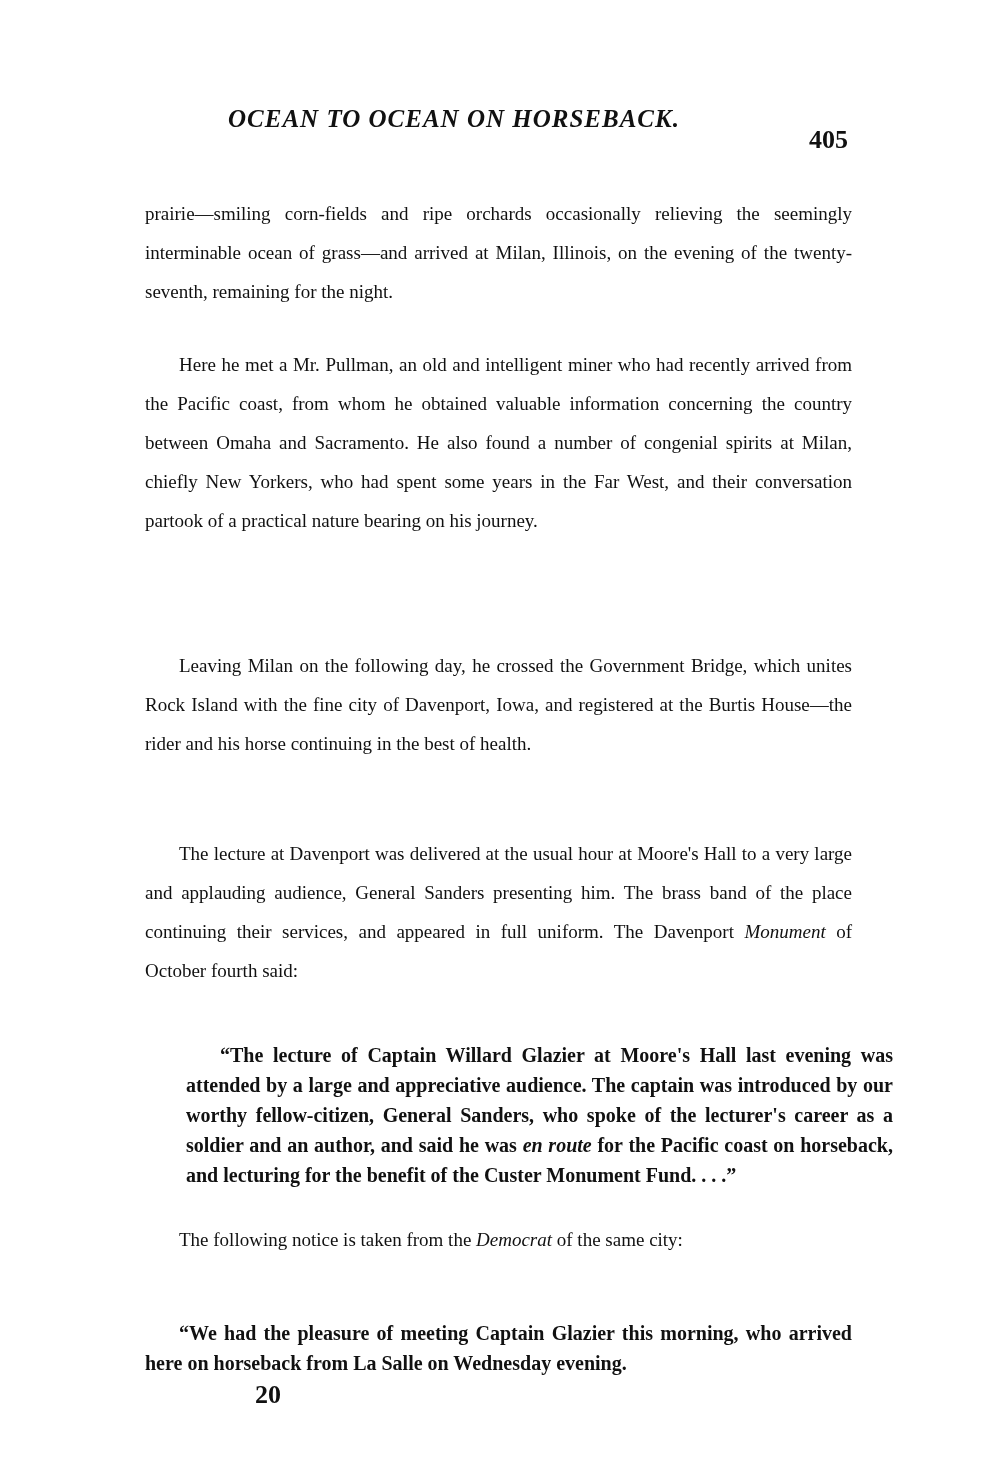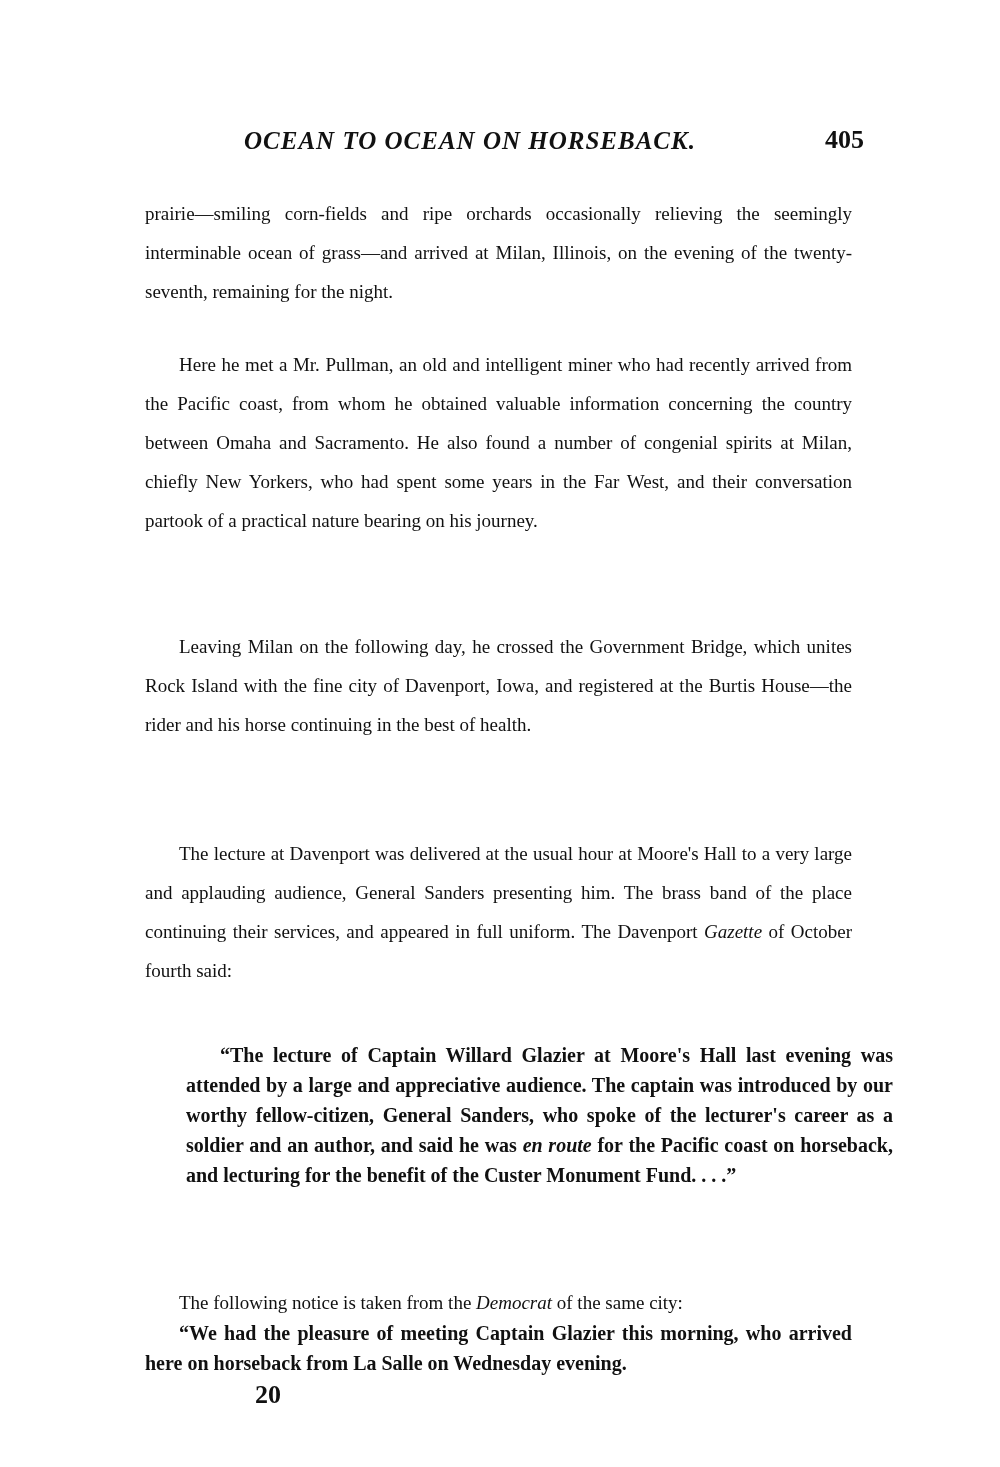--- a/index.html
+++ b/index.html
@@ -1,44 +1,44 @@
 <!DOCTYPE html>
 <html><head>
   <meta charset="utf-8">
   <style>
     html, body { margin: 0; padding: 0; background: #ffffff; }
     body {
       width: 1000px; height: 1467px; position: relative; overflow: hidden;
       font-family: "Liberation Serif", "DejaVu Serif", serif; color: #111;
     }
     .header {
-      position: absolute; top: 82px; left: 244px; width: 620px;
-      display: flex; justify-content: space-between; align-items: flex-end;
+      position: absolute; top: 82px; left: 228px; width: 620px;
+      display: flex; justify-content: space-between; align-items: center;
     }
     .running-head {
       font-style: italic; font-weight: bold; font-size: 25px; letter-spacing: 1px;
     }
     .page-num { font-size: 26px; font-weight: bold; margin-top: 43px; }
     .body-text {
       position: absolute; left: 145px; width: 707px;
       font-size: 19px; line-height: 39px; text-align: justify; margin-top: 46px;
     }
     .p1 { top: 148px; }
     .p2 { top: 299px; }
-    .p3 { top: 581px; }
+    .p3 { top: 600px; }
     .p4 { top: 788px; }
     .para p { margin: 0; text-indent: 0; }
     .indent { text-indent: 34px !important; }
     .quote {
       position: absolute; left: 145px; width: 707px;
       font-size: 20px; line-height: 30px; text-align: justify; font-weight: bold;
     }
     .q1 { top: 1040px; margin-left: 41px; }
     .q2 { top: 1318px; }
-    .p5 { top: 1237px; }
+    .p5 { top: 1174px; }
     .signature {
       position: absolute; top: 1380px; left: 255px; font-size: 26px; font-weight: bold;
     }
     em { font-style: italic; }
   </style>
 </head>
 <body>
 
 <div class="header">
   <span class="running-head">OCEAN TO OCEAN ON HORSEBACK.</span>
@@ -51,21 +51,21 @@
 
 <div class="body-text para p2">
   <p class="indent">Here he met a Mr. Pullman, an old and intelligent miner who had recently arrived from the Pacific coast, from whom he obtained valuable information concerning the country between Omaha and Sacramento. He also found a number of congenial spirits at Milan, chiefly New Yorkers, who had spent some years in the Far West, and their conversation partook of a practical nature bearing on his journey.</p>
 </div>
 
 <div class="body-text para p3">
   <p class="indent">Leaving Milan on the following day, he crossed the Government Bridge, which unites Rock Island with the fine city of Davenport, Iowa, and registered at the Burtis House—the rider and his horse continuing in the best of health.</p>
 </div>
 
 <div class="body-text para p4">
-  <p class="indent"><span>The lecture at Davenport was delivered at the usual hour at Moore's Hall to a very large and applauding audience, General Sanders presenting him. The brass band of the place continuing their services, and appeared in full uniform. The Davenport </span><em>Gazette</em><span> of October fourth said:</span></p>
+  <p class="indent"><span>The lecture at Davenport was delivered at the usual hour at Moore's Hall to a very large and applauding audience, General Sanders presenting him. The brass band of the place continuing their services, and appeared in full uniform. The Davenport </span><em>Monument</em><span> of October fourth said:</span></p>
 </div>
 
 <div class="quote para q1">
   <p class="indent"><span>“The lecture of Captain Willard Glazier at Moore's Hall last evening was attended by a large and appreciative audience. The captain was introduced by our worthy fellow-citizen, General Sanders, who spoke of the lecturer's career as a soldier and an author, and said he was </span><em>en route</em><span> for the Pacific coast on horseback, and lecturing for the benefit of the Custer Monument Fund. . . .”</span></p>
 </div>
 
 <div class="body-text para p5">
   <p class="indent"><span>The following notice is taken from the </span><em>Democrat</em><span> of the same city:</span></p>
 </div>
 

